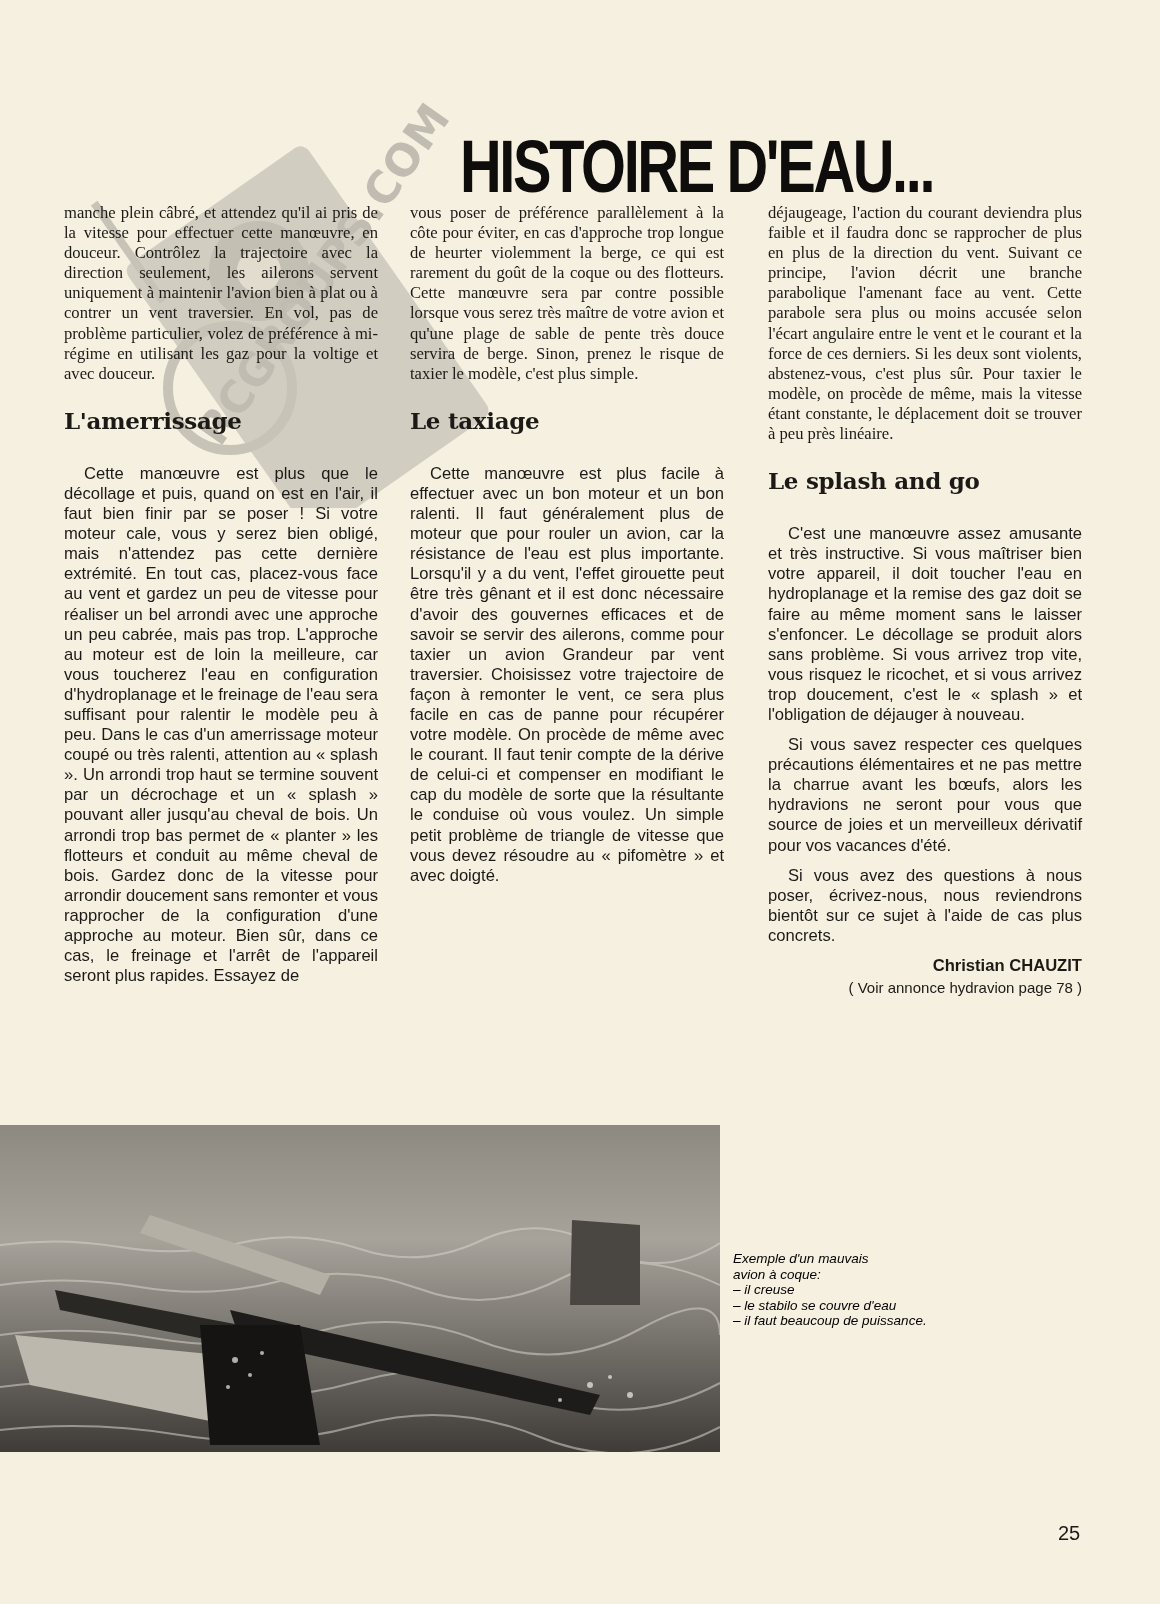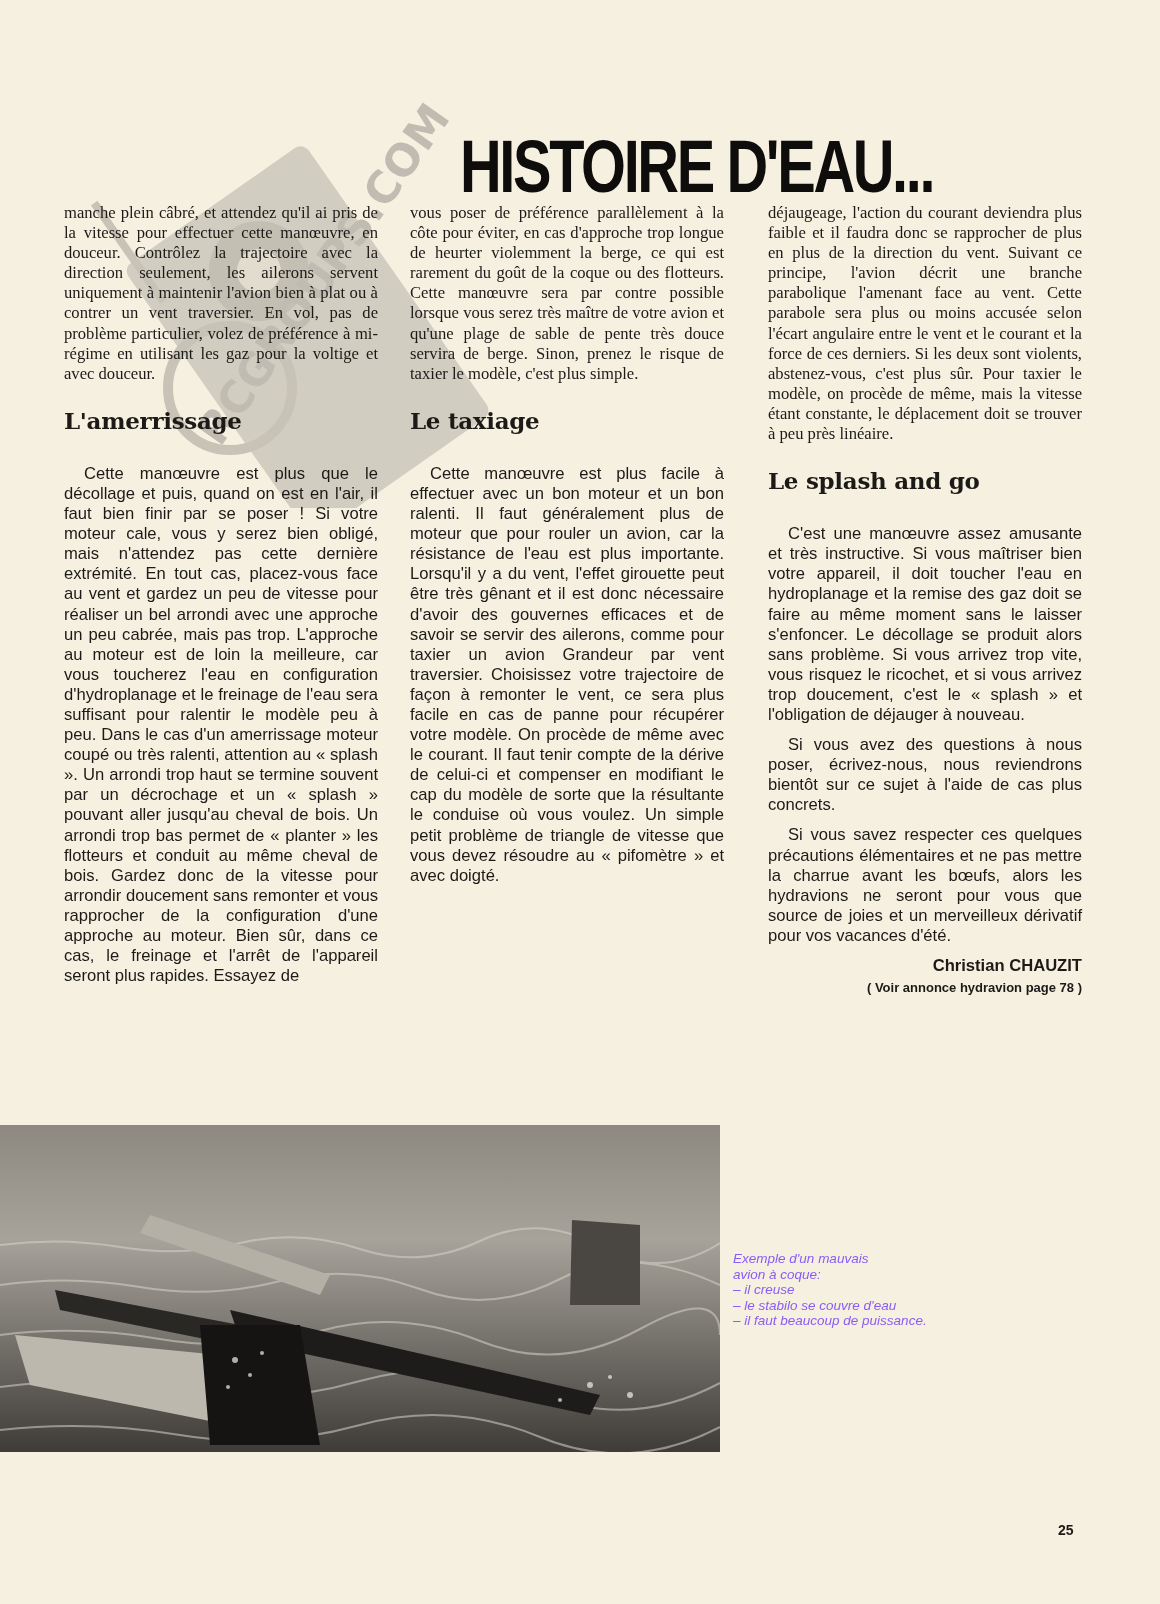--- a/index.html
+++ b/index.html
@@ -28,32 +28,32 @@
   .col.c1 { left: 64px; }
   .col.c2 { left: 410px; }
   .col.c3 { left: 758px; margin-left: 10px; }
   .col p { margin: 0 0 10px 0; text-indent: 20px; }
   .col p.noindent { text-indent: 0; font-family: Liberation Serif, serif; }
   .col h2 {
     font-family: "DejaVu Serif", serif; font-weight: bold;
     font-size: 23px; margin: 24px 0 30px 0; line-height: 26px; letter-spacing: -0.3px;
   }
   .byline { text-align: right; font-weight: bold; font-size: 16.6px; margin: 4px 0 2px 0; }
-  .note { text-align: right; font-weight: bold; font-size: 13px; margin: 0; }
+  .note { text-align: right; font-weight: normal; font-size: 15px; margin: 0; }
   .photo {
     position: absolute; left: 0; top: 1125px; width: 720px; height: 327px;
     background: #6e6a64; overflow: hidden;
   }
   .caption {
     position: absolute; left: 733px; top: 1251px; width: 300px;
-    font-style: italic; font-size: 13.5px; line-height: 15.5px; color: #8b5cf6;
+    font-style: italic; font-size: 13.5px; line-height: 15.5px; color: #000000;
   }
   .caption div { margin: 0; }
   .pagenum {
-    position: absolute; left: 1058px; top: 1522px; font-size: 14px; font-weight: bold;
+    position: absolute; left: 1058px; top: 1522px; font-size: 20px; font-weight: normal;
   }
 </style>
 </head>
 <body>
 
 <svg class="watermark" viewBox="0 0 420 420">
   <g transform="rotate(-35 210 210)">
     <rect x="90" y="90" width="220" height="330" rx="10" fill="#8a8680"></rect>
     <circle cx="200" cy="170" r="50" fill="#5c5954"></circle>
     <circle cx="200" cy="170" r="22" fill="#b9b4ac"></circle>
@@ -74,22 +74,22 @@
 <div class="col c2">
   <p class="noindent">vous poser de préférence parallèlement à la côte pour éviter, en cas d'approche trop longue de heurter violemment la berge, ce qui est rarement du goût de la coque ou des flotteurs. Cette manœuvre sera par contre possible lorsque vous serez très maître de votre avion et qu'une plage de sable de pente très douce servira de berge. Sinon, prenez le risque de taxier le modèle, c'est plus simple.</p>
   <h2>Le taxiage</h2>
   <p>Cette manœuvre est plus facile à effectuer avec un bon moteur et un bon ralenti. Il faut généralement plus de moteur que pour rouler un avion, car la résistance de l'eau est plus importante. Lorsqu'il y a du vent, l'effet girouette peut être très gênant et il est donc nécessaire d'avoir des gouvernes efficaces et de savoir se servir des ailerons, comme pour taxier un avion Grandeur par vent traversier. Choisissez votre trajectoire de façon à remonter le vent, ce sera plus facile en cas de panne pour récupérer votre modèle. On procède de même avec le courant. Il faut tenir compte de la dérive de celui-ci et compenser en modifiant le cap du modèle de sorte que la résultante le conduise où vous voulez. Un simple petit problème de triangle de vitesse que vous devez résoudre au « pifomètre » et avec doigté.</p>
 </div>
 
 <div class="col c3">
   <p class="noindent">déjaugeage, l'action du courant deviendra plus faible et il faudra donc se rapprocher de plus en plus de la direction du vent. Suivant ce principe, l'avion décrit une branche parabolique l'amenant face au vent. Cette parabole sera plus ou moins accusée selon l'écart angulaire entre le vent et le courant et la force de ces derniers. Si les deux sont violents, abstenez-vous, c'est plus sûr. Pour taxier le modèle, on procède de même, mais la vitesse étant constante, le déplacement doit se trouver à peu près linéaire.</p>
   <h2>Le splash and go</h2>
   <p>C'est une manœuvre assez amusante et très instructive. Si vous maîtriser bien votre appareil, il doit toucher l'eau en hydroplanage et la remise des gaz doit se faire au même moment sans le laisser s'enfoncer. Le décollage se produit alors sans problème. Si vous arrivez trop vite, vous risquez le ricochet, et si vous arrivez trop doucement, c'est le « splash » et l'obligation de déjauger à nouveau.</p>
+  <p>Si vous savez respecter ces quelques précautions élémentaires et ne pas mettre la charrue avant les bœufs, alors les hydravions ne seront pour vous que source de joies et un merveilleux dérivatif pour vos vacances d'été.</p>
   <p>Si vous avez des questions à nous poser, écrivez-nous, nous reviendrons bientôt sur ce sujet à l'aide de cas plus concrets.</p>
-  <p>Si vous savez respecter ces quelques précautions élémentaires et ne pas mettre la charrue avant les bœufs, alors les hydravions ne seront pour vous que source de joies et un merveilleux dérivatif pour vos vacances d'été.</p>
   <div class="byline">Christian CHAUZIT</div>
   <div class="note">( Voir annonce hydravion page 78 )</div>
 </div>
 
 <div class="photo">
   <svg width="720" height="327" viewBox="0 0 720 327">
     <defs>
       <linearGradient id="sky" x1="0" y1="0" x2="0" y2="1">
         <stop offset="0" stop-color="#8d8981"></stop>
         <stop offset="0.35" stop-color="#a7a39b"></stop>

